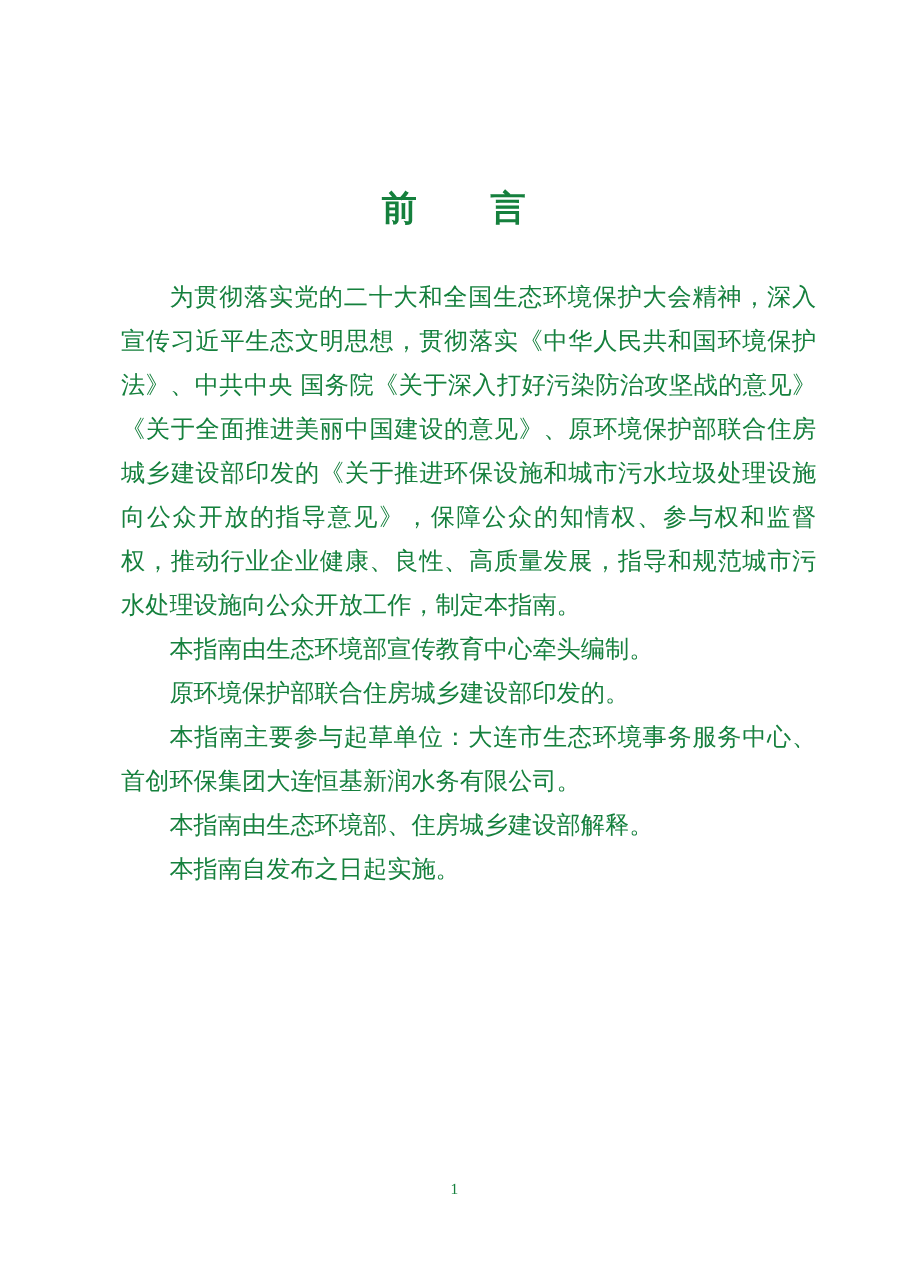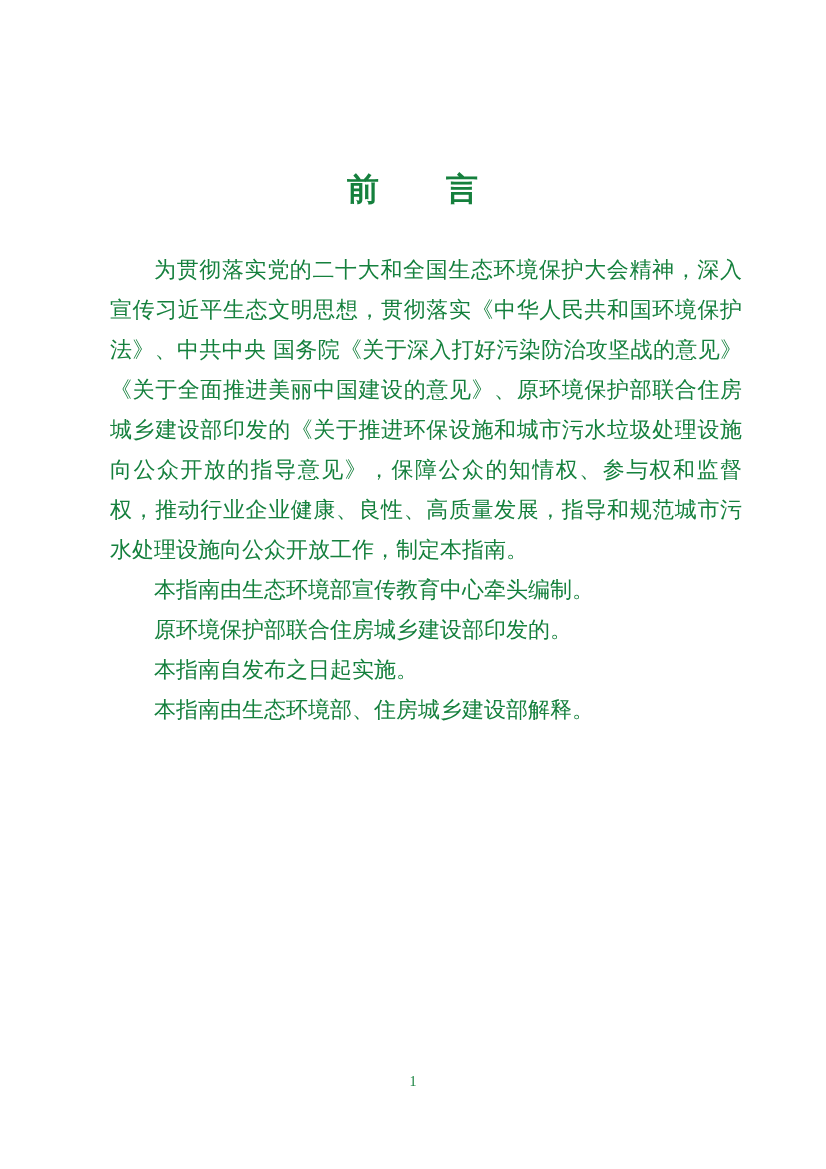--- a/index.html
+++ b/index.html
@@ -61,19 +61,20 @@
 <body>
 
 <div class="page">
 
   <h1 class="doc-title">前　　言</h1>
 
   <div class="doc-body">
     <p>为贯彻落实党的二十大和全国生态环境保护大会精神，深入宣传习近平生态文明思想，贯彻落实《中华人民共和国环境保护法》、中共中央 国务院《关于深入打好污染防治攻坚战的意见》《关于全面推进美丽中国建设的意见》、原环境保护部联合住房城乡建设部印发的《关于推进环保设施和城市污水垃圾处理设施向公众开放的指导意见》，保障公众的知情权、参与权和监督权，推动行业企业健康、良性、高质量发展，指导和规范城市污水处理设施向公众开放工作，制定本指南。</p>
     <p>本指南由生态环境部宣传教育中心牵头编制。</p>
     <p>原环境保护部联合住房城乡建设部印发的。</p>
+    <p>本指南主要参与起草单位：大连市生态环境事务服务中心、首创环保集团大连恒基新润水务有限公司。</p>
+    <p>本指南由生态环境部、住房城乡建设部解释。</p>
     <p>本指南自发布之日起实施。</p>
-    <p>本指南由生态环境部、住房城乡建设部解释。</p>
   </div>
 
   <div class="page-number">1</div>
 
 </div>
 
 </body></html>

